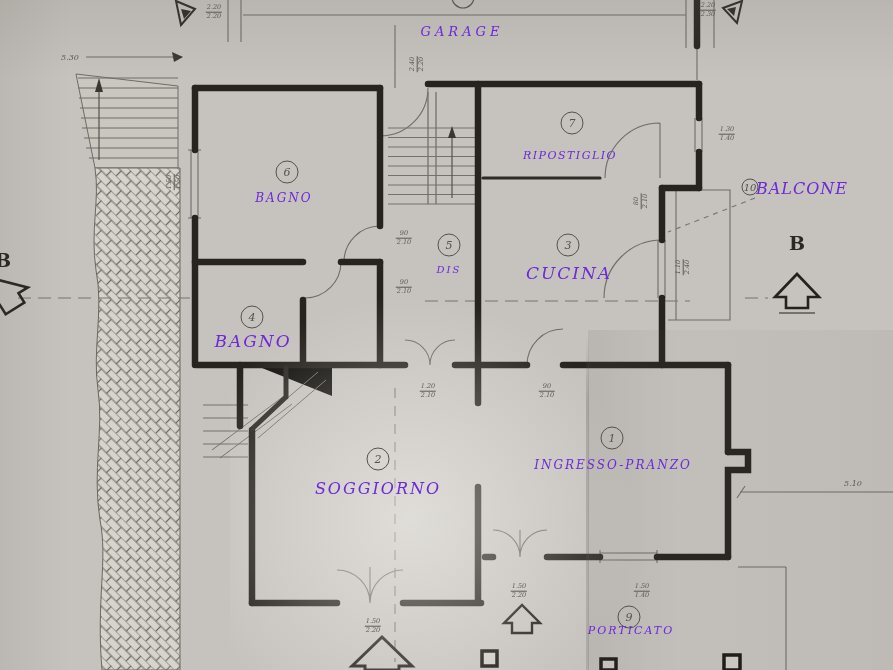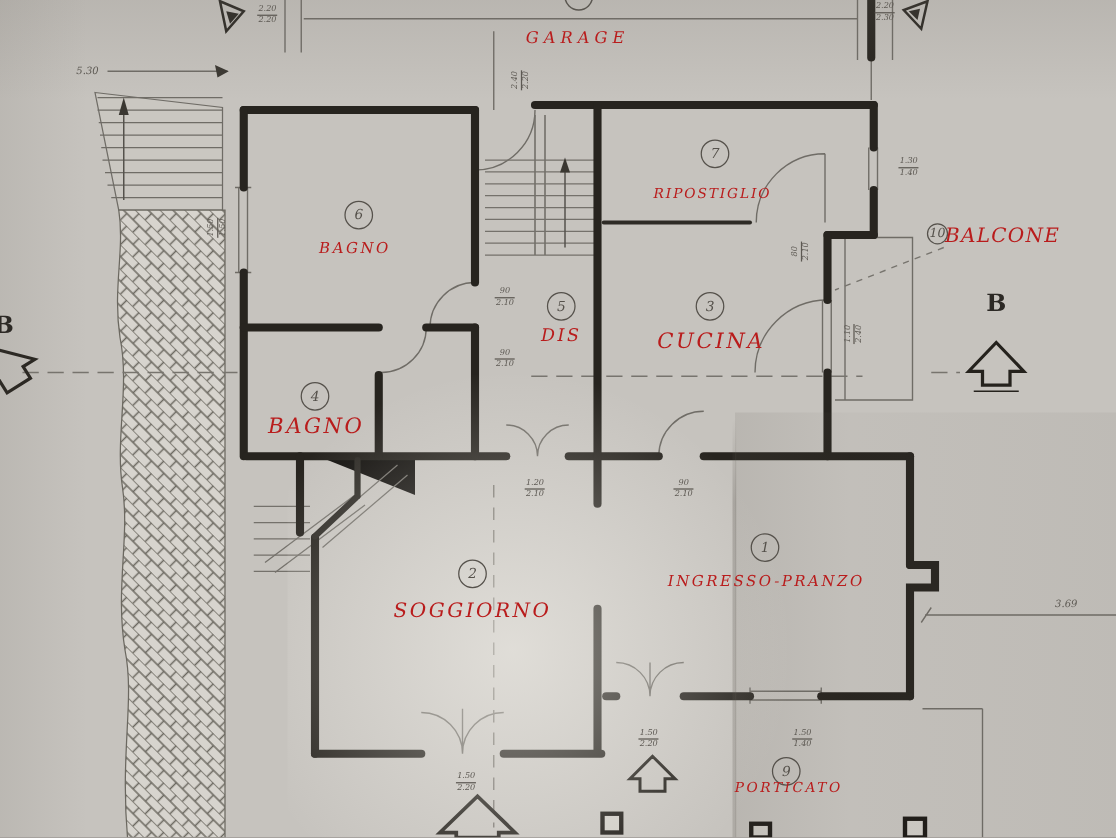--- a/index.html
+++ b/index.html
@@ -1,19 +1,19 @@
 <!DOCTYPE html>
 <html><head>
 <meta charset="utf-8">
 <style>
   html,body{margin:0;padding:0;background:#8f8c87;}
   #plan{position:relative;width:893px;height:670px;background:#c6c3be;overflow:hidden;
         font-family:"DejaVu Serif",serif;}
   #plan svg{position:absolute;left:0;top:0;}
-  .lbl{position:absolute;transform:translate(-50%,-50%);font-style:italic;color:#b91c1c;
+  .lbl{position:absolute;transform:translate(-50%,-50%);font-style:italic;color:#6d28d9;
        letter-spacing:2px;white-space:nowrap;font-size:12px;}
   .num{position:absolute;transform:translate(-50%,-50%);width:21px;height:21px;
        border:1.3px solid #55514b;border-radius:50%;display:flex;align-items:center;
        justify-content:center;font-style:italic;font-size:11px;color:#55514b;}
   .num.sm{width:15px;height:15px;font-size:10px;border-width:1px;}
   .dim{position:absolute;transform:translate(-50%,-50%);display:flex;flex-direction:column;
        align-items:center;font-size:6.5px;font-style:italic;color:#5d5953;line-height:1.2;}
   .dim i{font-style:italic;}
   .dim i.u{border-top:0.8px solid #5d5953;padding:0 1px;}
   .dim.r90{transform:translate(-50%,-50%) rotate(-90deg);}
@@ -188,32 +188,32 @@
 <span class="num" style="left:629px;top:617px">
       <span>9</span>
     </span>
 <span class="num sm" style="left:750px;top:187px">
       <span>10</span>
     </span>
 
 <span class="lbl" style="left:462px;top:31px;font-size:13px;letter-spacing:4px">GARAGE</span>
 <span class="lbl" style="left:570px;top:155px;font-size:11px;letter-spacing:1.5px">RIPOSTIGLIO</span>
 <span class="lbl" style="left:284px;top:198px">BAGNO</span>
-<span class="lbl" style="left:449px;top:269px;font-size:14px">DIS</span>
+<span class="lbl" style="left:449px;top:269px;font-size:10px">DIS</span>
 <span class="lbl" style="left:569px;top:273px;font-size:17px">CUCINA</span>
 <span class="lbl" style="left:253px;top:341px;font-size:17px">BAGNO</span>
 <span class="lbl" style="left:802px;top:188px;font-size:16px;letter-spacing:1px">BALCONE</span>
 <span class="lbl" style="left:378px;top:488px;font-size:16px">SOGGIORNO</span>
 <span class="lbl" style="left:613px;top:465px">INGRESSO-PRANZO</span>
 <span class="lbl" style="left:631px;top:630px;font-size:11px">PORTICATO</span>
 
 <span class="bigb" style="left:3px;top:260px">B</span>
 <span class="bigb" style="left:797px;top:243px">B</span>
 <span class="tiny" style="left:70px;top:57px">5.30</span>
-<span class="tiny" style="left:853px;top:483px">3.69</span>
+<span class="tiny" style="left:853px;top:483px">5.10</span>
 
 <span class="dim" style="left:214px;top:12px">
       <i>2.20</i>
       <i class="u">2.20</i>
     </span>
 <span class="dim" style="left:708px;top:10px">
       <i>2.20</i>
       <i class="u">2.30</i>
     </span>
 <span class="dim r90" style="left:417px;top:64px">

